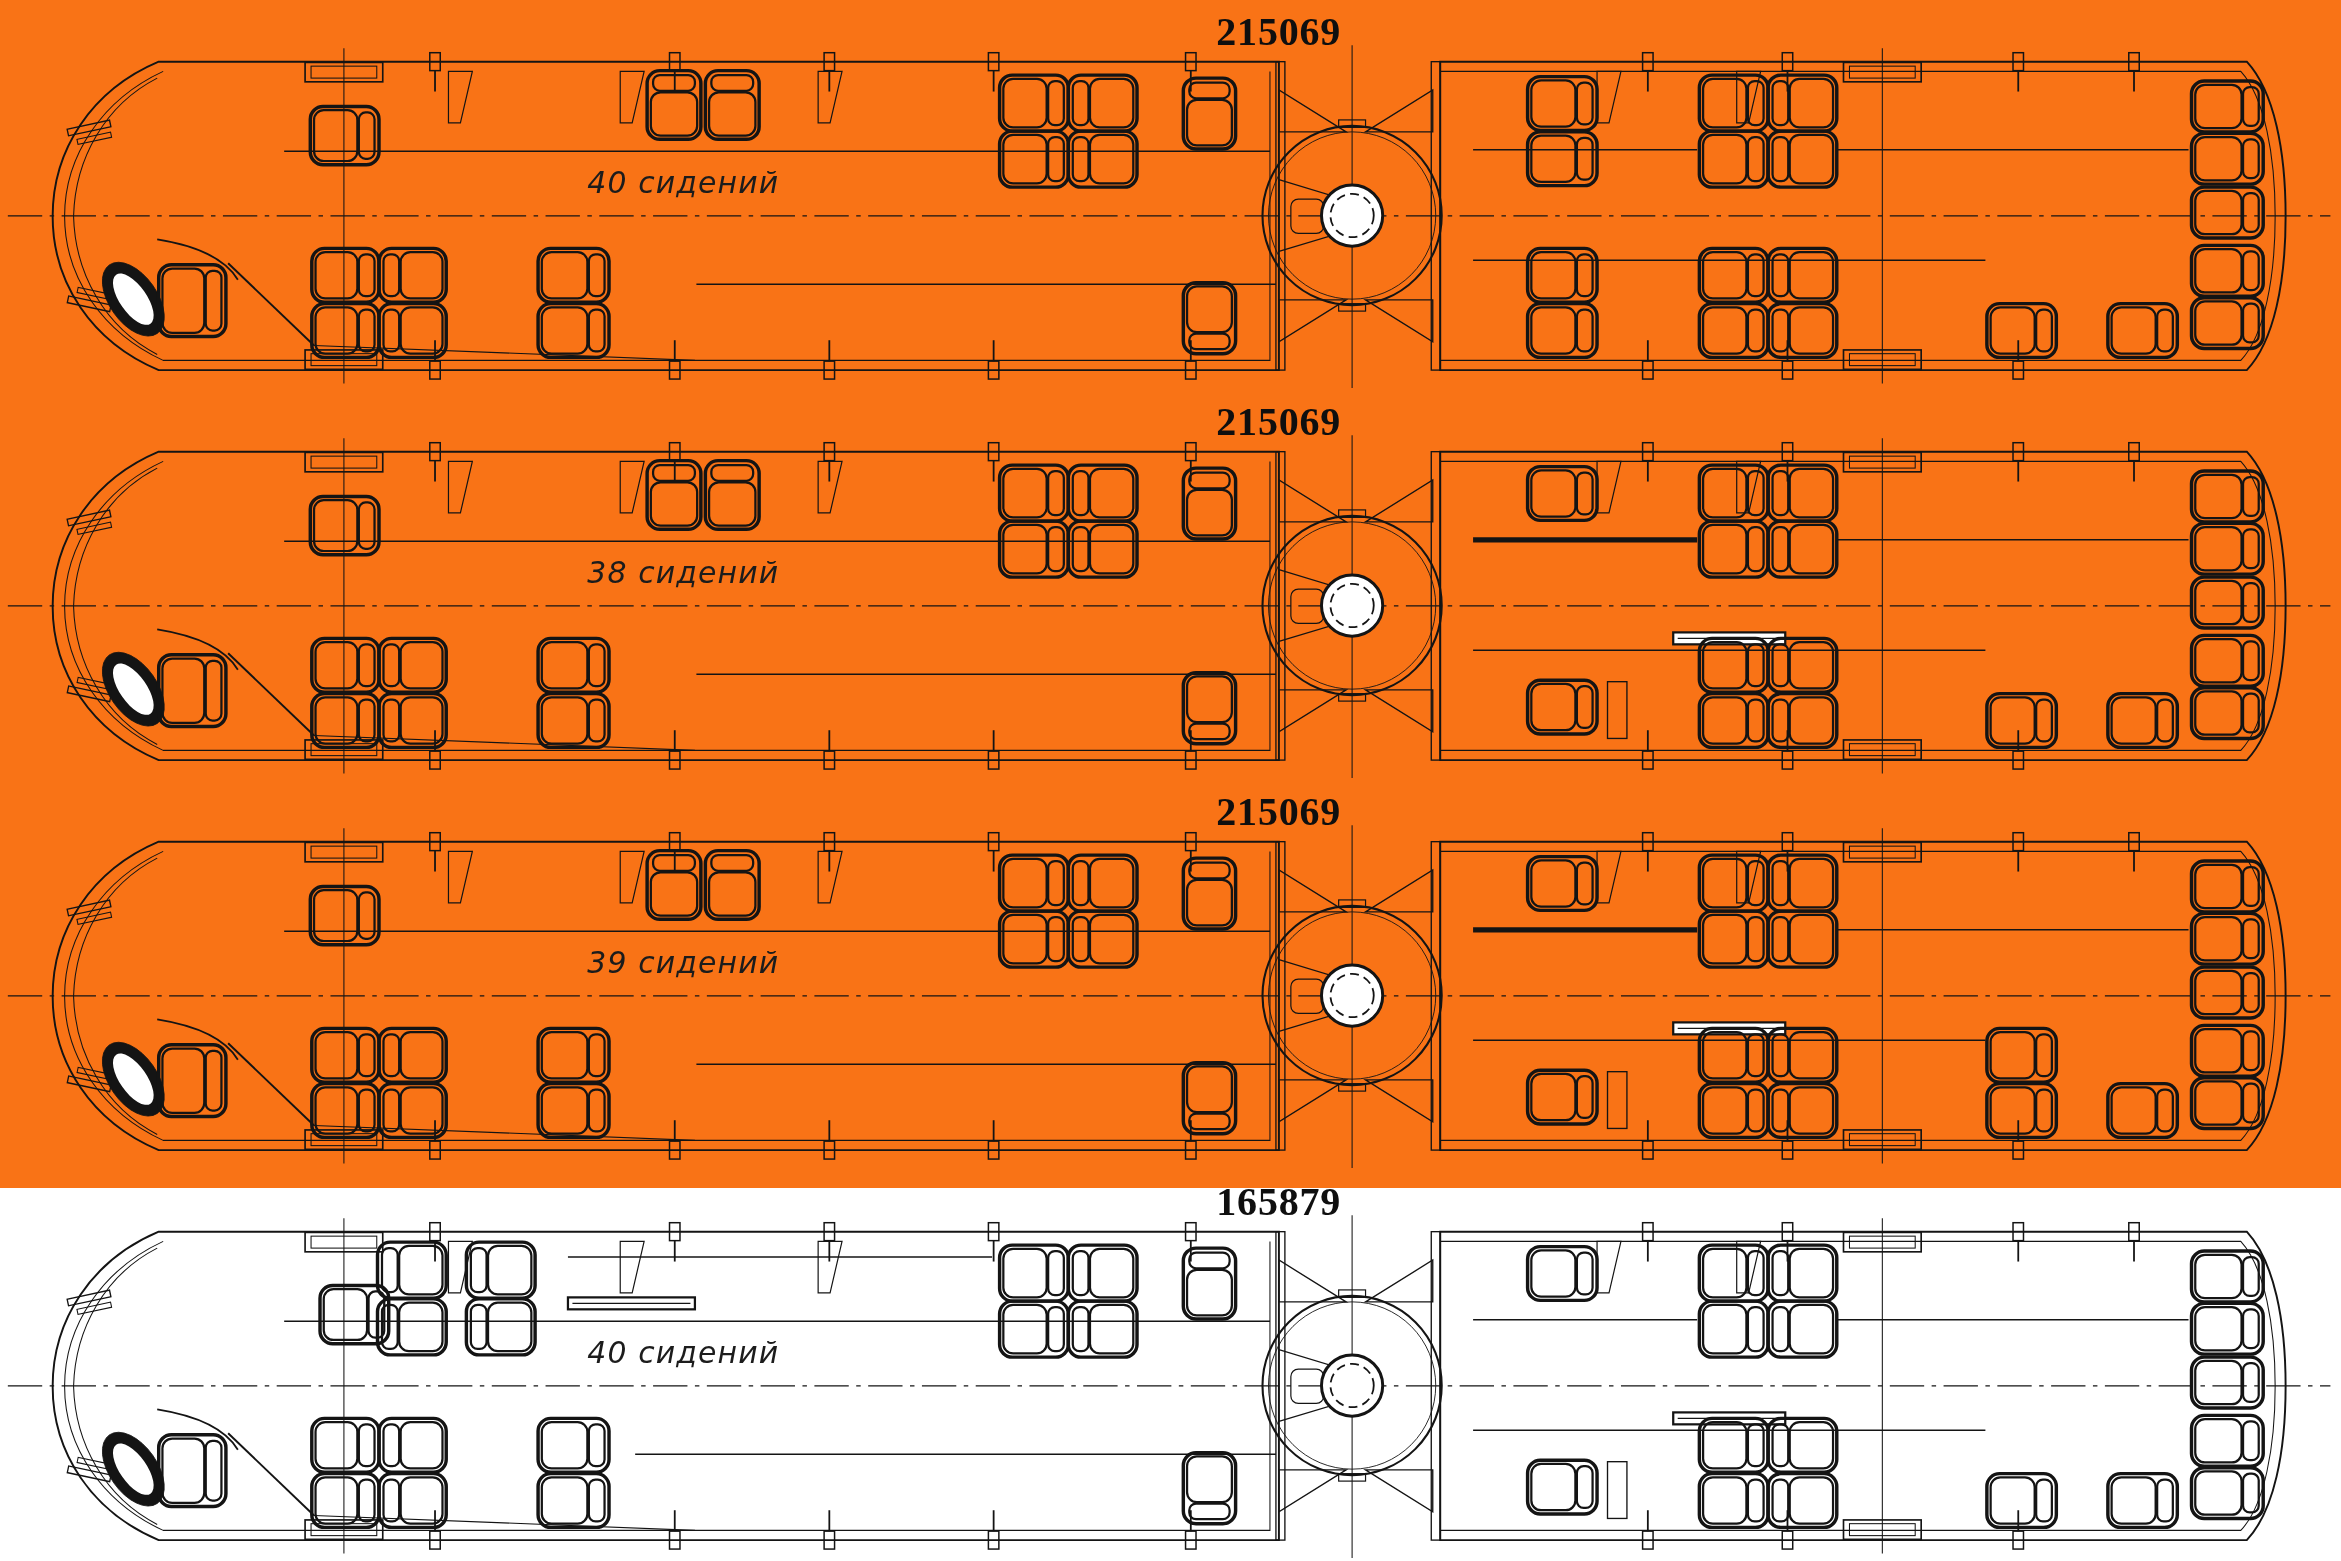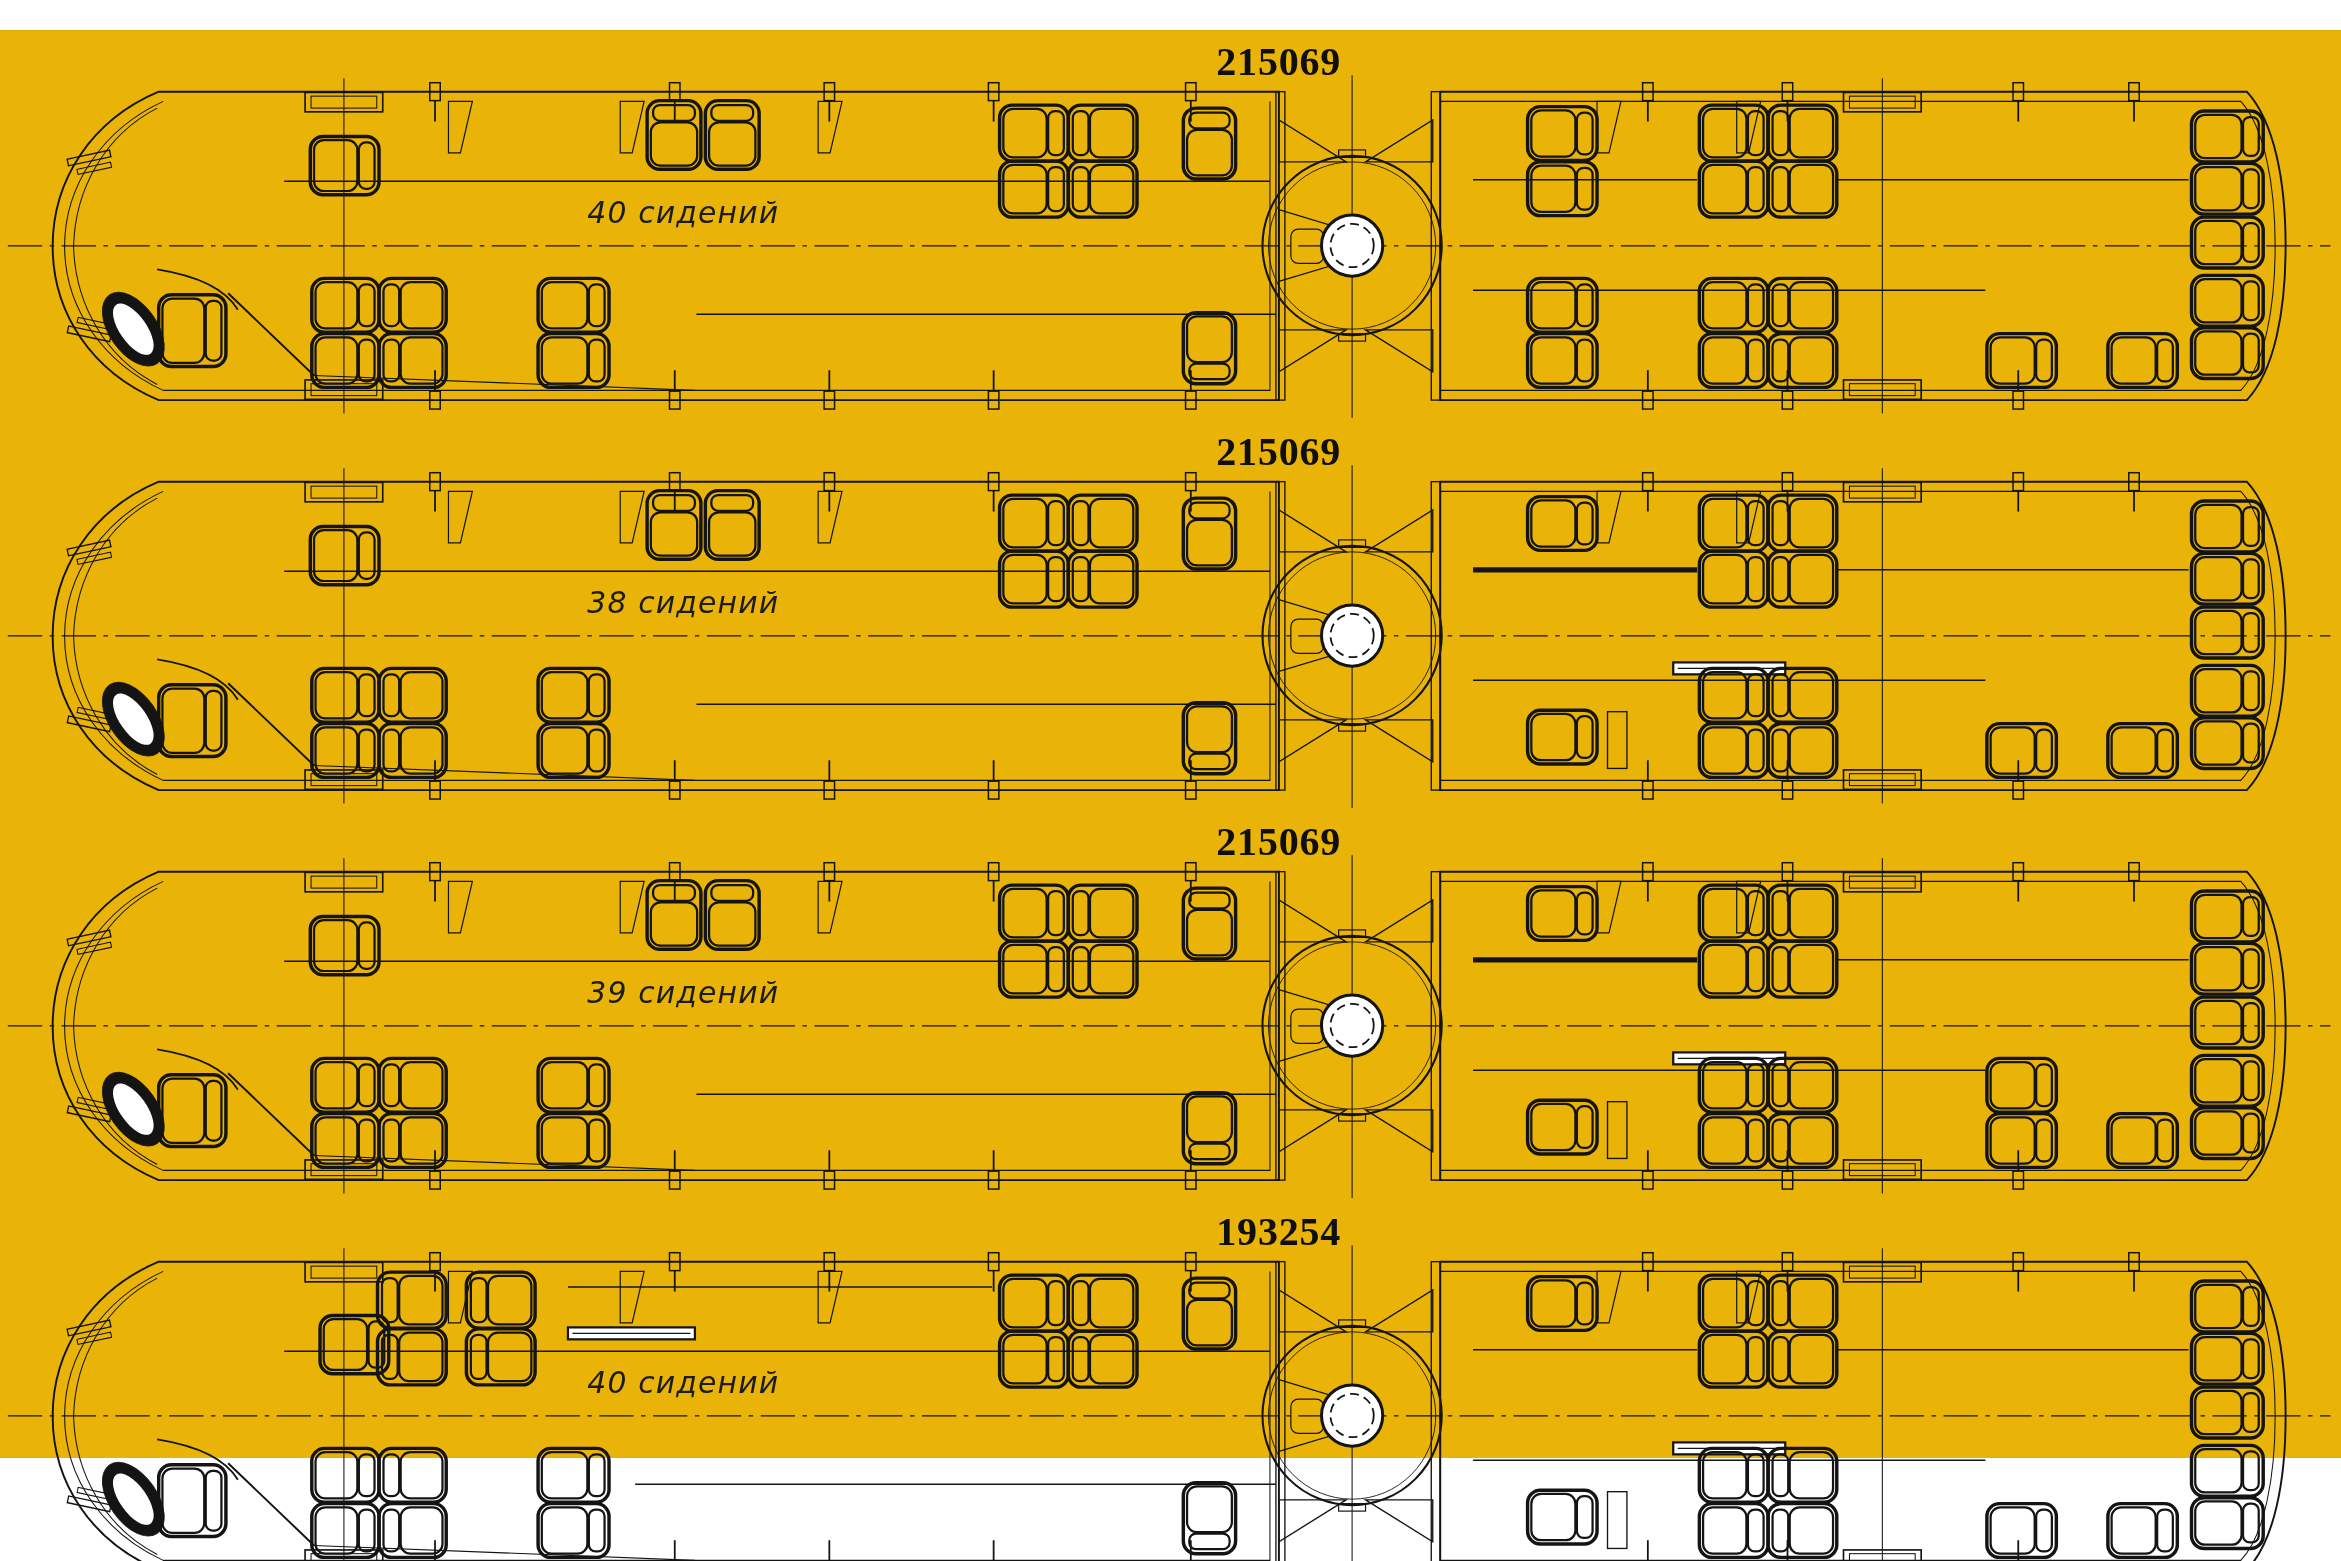--- a/index.html
+++ b/index.html
@@ -1,17 +1,17 @@
 <!DOCTYPE html>
 <html style="font-size:12px"><head>
 <meta charset="utf-8">
 <style>
   html,body{margin:0;padding:0;background:#ffffff;}
   body{width:2342px;height:1562px;overflow:hidden;font-family:"Liberation Sans",sans-serif;}
-  .sheet{position:relative;width:2342px;height:1428px;background:#eab308;margin-top:30px;}
+  .sheet{position:relative;width:2342px;height:1188px;background:#f97316;}
   .bus-row{position:relative;width:2342px;height:390px;}
   .row-title{
     position:absolute;left:54.6%;top:7.6px;transform:translateX(-50%);
     font-family:"Liberation Serif",serif;font-weight:bold;font-size:40px;
     color:#0f0f0f;letter-spacing:0.8px;white-space:nowrap;
   }
   .bus-svg{position:absolute;left:0;top:43px;}
 </style>
 </head>
 <body>
@@ -973,21 +973,21 @@
         <g>
           <rect x="2874" y="316" width="96" height="68" rx="17" ry="17" fill="none" stroke="#141414" stroke-width="4.6"></rect>
           <rect x="2879" y="321" width="62" height="58" rx="13" fill="none" stroke="#141414" stroke-width="3"></rect>
           <rect x="2943" y="324" width="21" height="52" rx="9" fill="none" stroke="#141414" stroke-width="3"></rect>
         </g>
         <text x="726" y="176" fill="#1c1c1c" font-size="40" font-style="italic" font-family="&quot;DejaVu Sans&quot;, sans-serif" letter-spacing="1.5">39 сидений</text>
       </svg>
   </section>
 
   <section class="bus-row">
-    <div class="row-title">193254</div>
+    <div class="row-title">165879</div>
     <svg class="bus-svg" viewBox="-60 -25 3135 470" width="2342" height="351">
         <line x1="-50" y1="206.5" x2="3060" y2="206.5" stroke="#141414" stroke-width="1.6" stroke-dasharray="46 10 6 10"></line>
         <line x1="400" y1="-18" x2="400" y2="431" stroke="#141414" stroke-width="1.4"></line>
         <line x1="1750" y1="-22" x2="1750" y2="437" stroke="#141414" stroke-width="1.4"></line>
         <line x1="2460" y1="-18" x2="2460" y2="431" stroke="#141414" stroke-width="1.4"></line>
         <g>
           <path d="M152,0 C62,38 10,118 10,207 C10,296 62,375 152,413 L1652,413 L1652,0 Z" fill="none" stroke="#141414" stroke-width="2.6"></path>
           <path d="M158,13 C78,50 26,124 26,207 C26,290 78,363 158,400 L1640,400 L1640,13" fill="none" stroke="#141414" stroke-width="1.4"></path>
           <path d="M150,22 C80,58 40,130 38,207 C40,284 80,356 150,392" fill="none" stroke="#141414" stroke-width="1.4"></path>
         </g>

